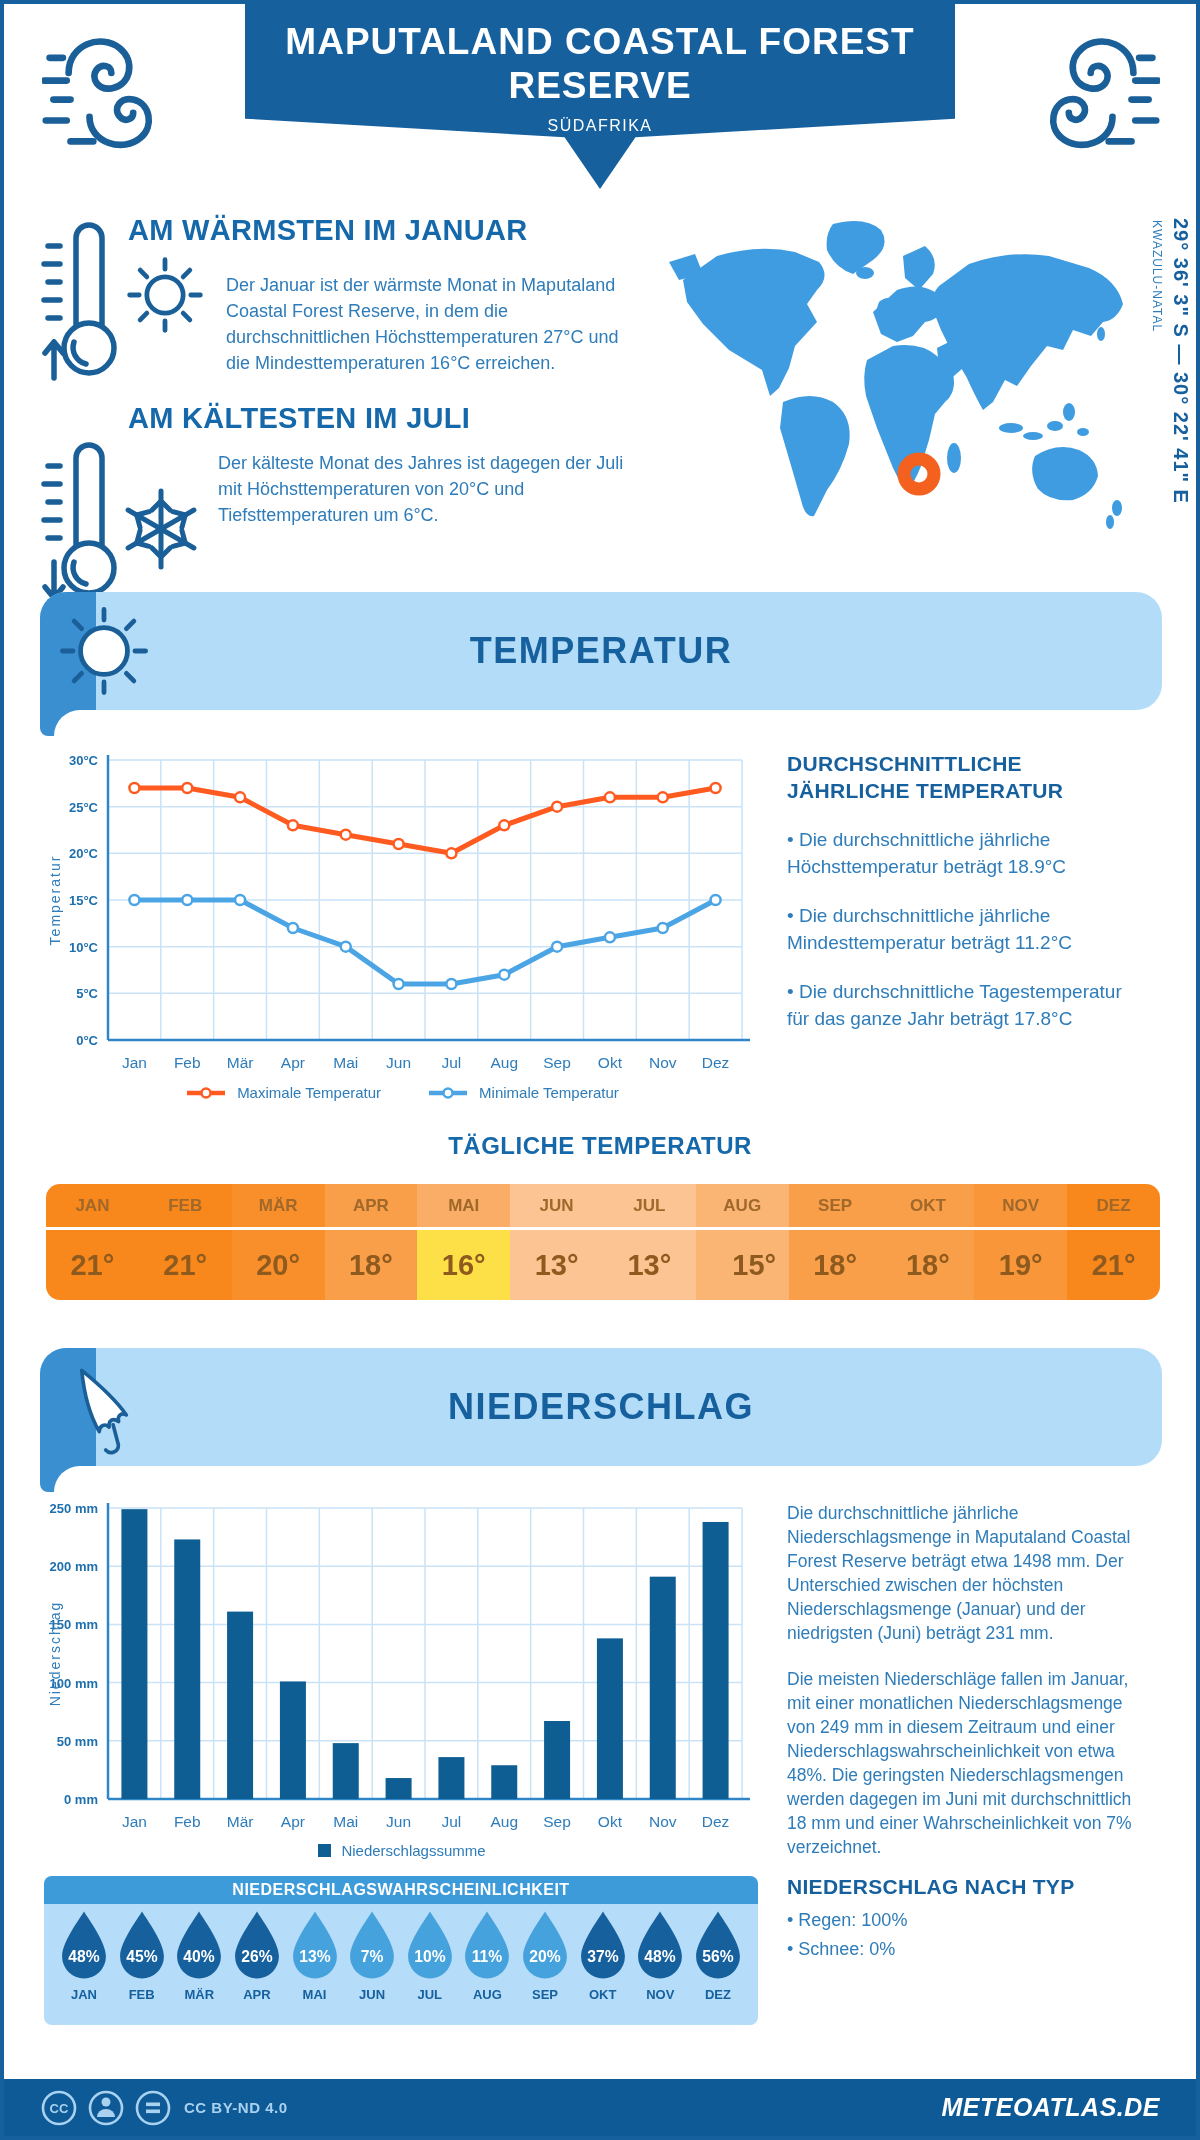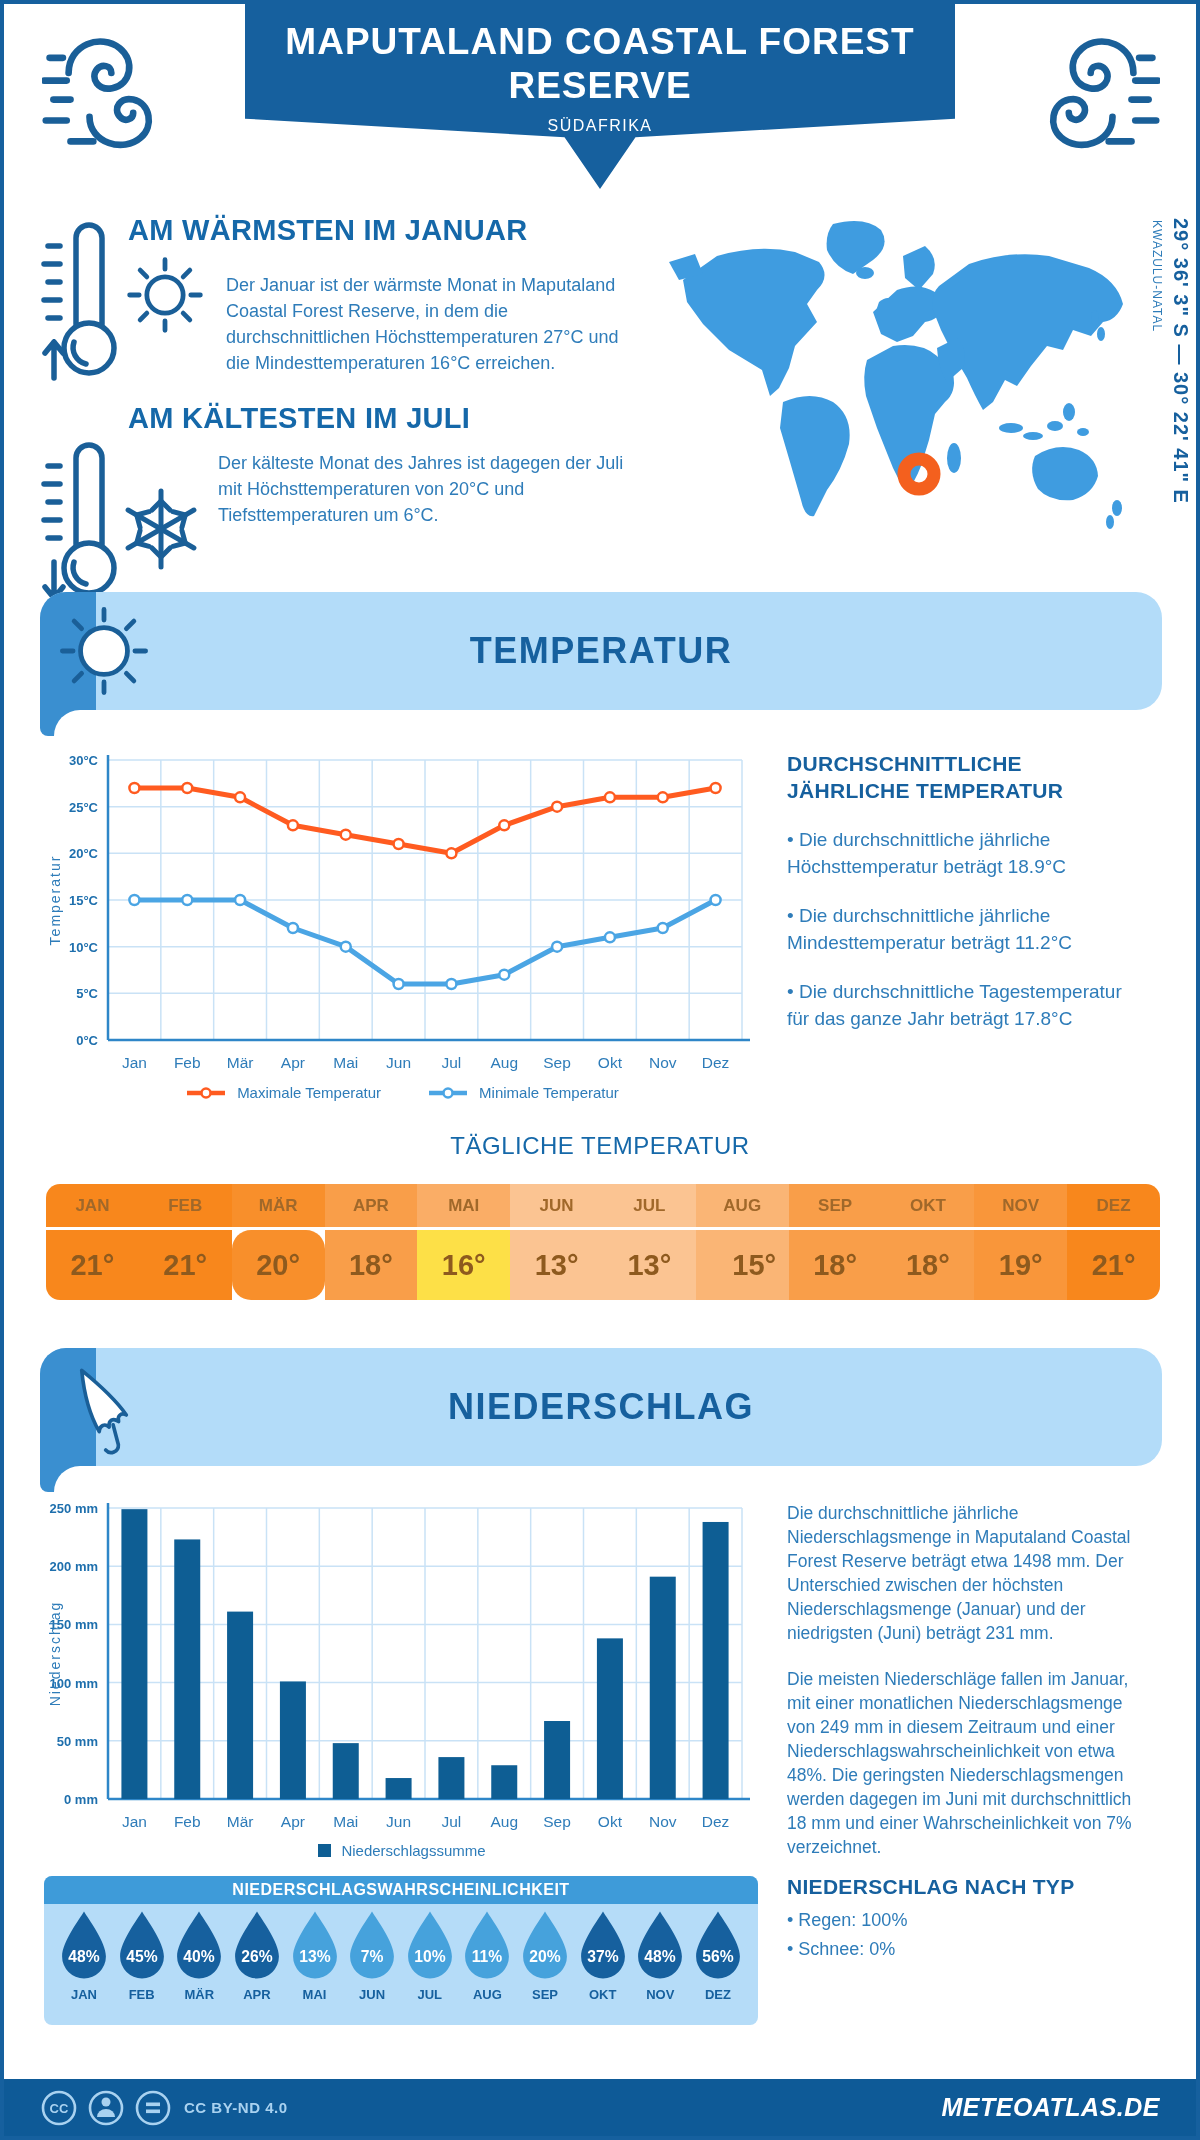--- a/index.html
+++ b/index.html
@@ -30,21 +30,21 @@
   .section-banner .banner-icon{position:absolute;left:16px;top:11px;}
 
   
   .col-head{font-size:21px;font-weight:bold;line-height:27px;color:#16609E;letter-spacing:.3px;}
   .bullet{position:relative;font-size:19px;line-height:27px;color:#2E7CB9;margin-top:22px;}
   .ptext{font-size:17.5px;line-height:24px;color:#2E7CB9;}
   .ptext + .ptext{margin-top:22px;}
   .type-item{font-size:18px;line-height:29px;color:#2E7CB9;}
 
   
-  .daily-title{left:0;right:0;top:1128px;text-align:center;font-size:24px;font-weight:normal;color:#1568A9;letter-spacing:.5px;}
+  .daily-title{left:0;right:0;top:1128px;text-align:center;font-size:24px;font-weight:bold;color:#1568A9;letter-spacing:.5px;}
   .daily-table{left:42px;top:1180px;width:1114px;height:116px;border-radius:14px;overflow:hidden;
      display:grid;grid-template-columns:repeat(12,1fr);grid-template-rows:46px 70px;}
   .daily-month{display:flex;align-items:center;justify-content:center;font-size:17px;font-weight:bold;color:#A0682A;border-bottom:3px solid #fff;}
   .daily-value{display:flex;align-items:center;justify-content:center;font-size:29px;font-weight:bold;color:#8E5A1E;}
 
   
   .legend{display:flex;justify-content:center;gap:46px;align-items:center;}
   .legend-item{display:flex;align-items:center;gap:10px;font-size:15px;color:#2E7CB9;}
 
   
@@ -295,21 +295,21 @@
       <div class="daily-month" style="background: rgb(250, 173, 102);">MAI</div>
       <div class="daily-month" style="background: rgb(251, 196, 146);">JUN</div>
       <div class="daily-month" style="background: rgb(251, 196, 146);">JUL</div>
       <div class="daily-month" style="background: rgb(250, 181, 117);">AUG</div>
       <div class="daily-month" style="background: rgb(249, 158, 73);">SEP</div>
       <div class="daily-month" style="background: rgb(249, 158, 73);">OKT</div>
       <div class="daily-month" style="background: rgb(249, 150, 58);">NOV</div>
       <div class="daily-month" style="background: rgb(248, 135, 28);">DEZ</div>
       <div class="daily-value" style="background: rgb(248, 135, 28);">21°</div>
       <div class="daily-value" style="background: rgb(248, 135, 28);">21°</div>
-      <div class="daily-value" style="background: rgb(248, 143, 43); border-radius: 19px;">20°</div>
+      <div class="daily-value" style="background: rgb(248, 143, 43);">20°</div>
       <div class="daily-value" style="background: rgb(249, 158, 73);">18°</div>
       <div class="daily-value" style="background: #fde047;">16°</div>
       <div class="daily-value" style="background: rgb(251, 196, 146);">13°</div>
       <div class="daily-value" style="background: rgb(251, 196, 146);">13°</div>
       <div class="daily-value" style="background: rgb(250, 181, 117); padding-left: 24px;">15°</div>
       <div class="daily-value" style="background: rgb(249, 158, 73);">18°</div>
       <div class="daily-value" style="background: rgb(249, 158, 73);">18°</div>
       <div class="daily-value" style="background: rgb(249, 150, 58);">19°</div>
       <div class="daily-value" style="background: rgb(248, 135, 28);">21°</div>
     </div>

